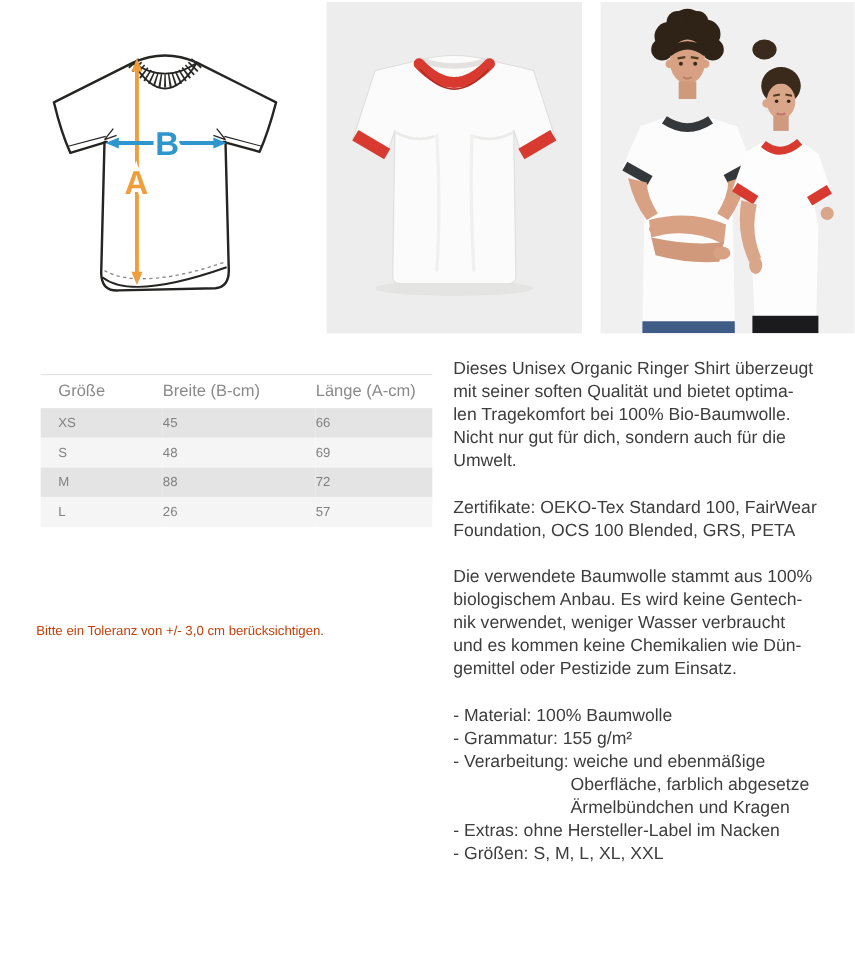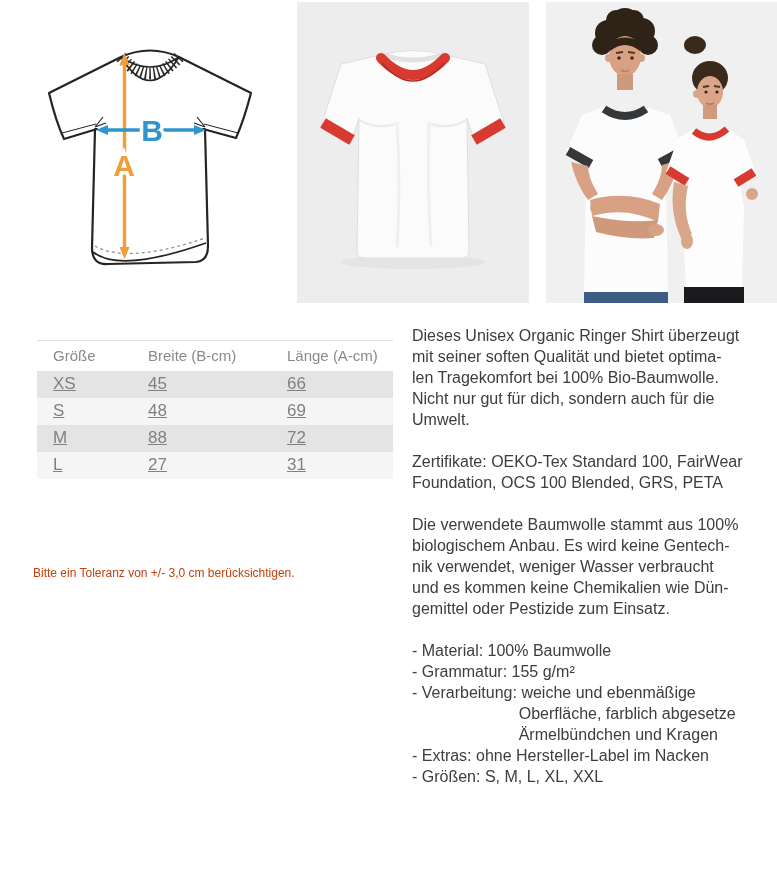--- a/index.html
+++ b/index.html
@@ -13,21 +13,21 @@
   .panel-right { left:546px; width:231px; background:#f0f0f1; }
   .panel svg { display:block; width:100%; height:100%; }
 
   table.size-table { position:absolute; left:37px; top:340px; width:356px;
     border-collapse:collapse; border-top:1px solid #e0e0e0; table-layout:fixed; }
   table.size-table col.c1 { width:111px; }
   table.size-table col.c2 { width:139px; }
   table.size-table col.c3 { width:106px; }
   table.size-table th { height:30px; font-weight:400; font-size:15px; color:#8a8a8a;
     text-align:left; vertical-align:middle; background:#ffffff;margin-top:32px; }
-  table.size-table td { height:27px; font-size:17px; color:#818181; vertical-align:middle;text-decoration:underline; }
+  table.size-table td { height:27px; font-size:12px; color:#818181; vertical-align:middle; }
   table.size-table th:first-child, table.size-table td:first-child { padding-left:16px; }
   table.size-table tr.odd  td { background:#e4e4e4; }
   table.size-table tr.even td { background:#f5f5f5; }
 
   .tolerance { position:absolute; left:33px; top:566px; font-size:12px; color:#c2410c; }
 
   .description { position:absolute; left:412px; top:325px; width:356px;
     font-size:16px; line-height:21px; color:#3d3d3d; white-space:pre-wrap; }
 </style>
 </head>
@@ -175,22 +175,22 @@
           <td>48</td>
           <td>69</td>
         </tr>
         <tr class="odd">
           <td>M</td>
           <td>88</td>
           <td>72</td>
         </tr>
         <tr class="even">
           <td>L</td>
-          <td>27</td>
-          <td>31</td>
+          <td>26</td>
+          <td>57</td>
         </tr>
       </tbody>
   </table>
 
   <div class="tolerance">Bitte ein Toleranz von +/- 3,0 cm berücksichtigen.</div>
 
   <div class="description">Dieses Unisex Organic Ringer Shirt überzeugt
 mit seiner soften Qualität und bietet optima-
 len Tragekomfort bei 100% Bio-Baumwolle.
 Nicht nur gut für dich, sondern auch für die

